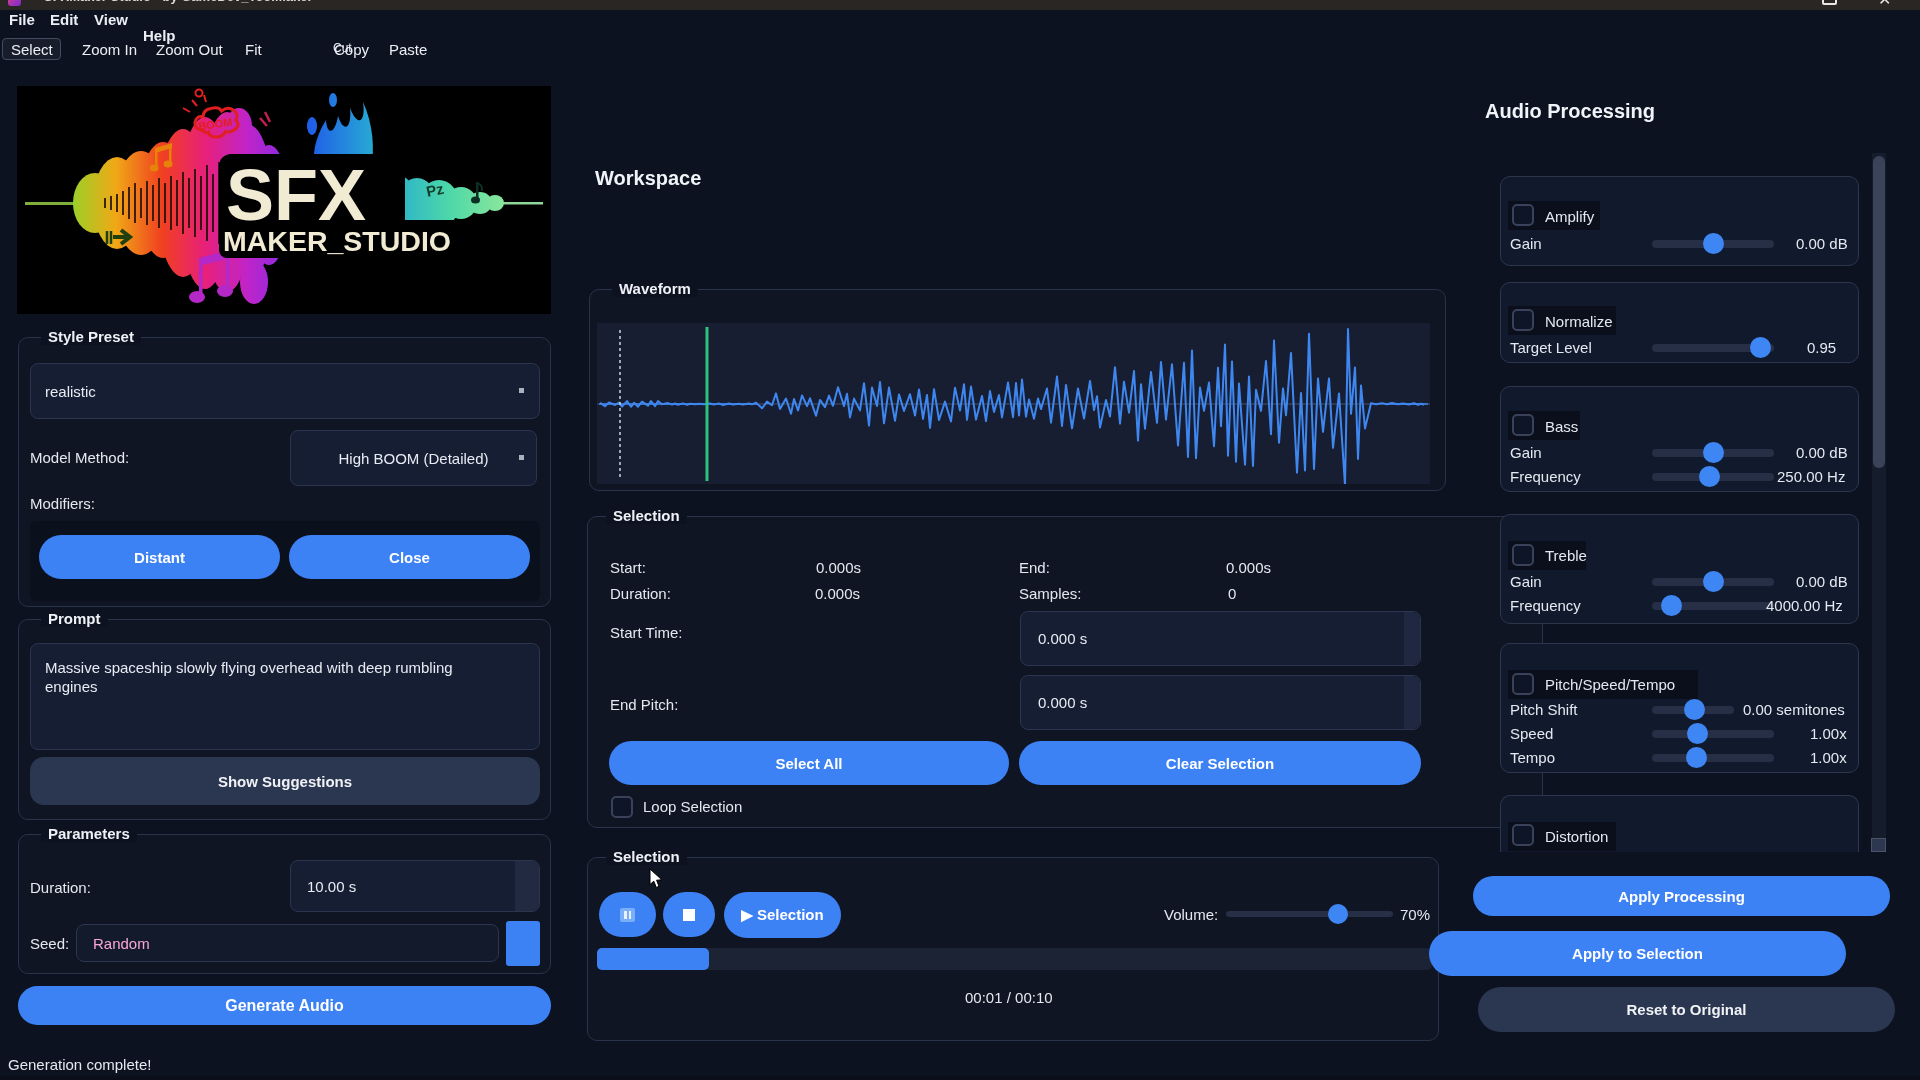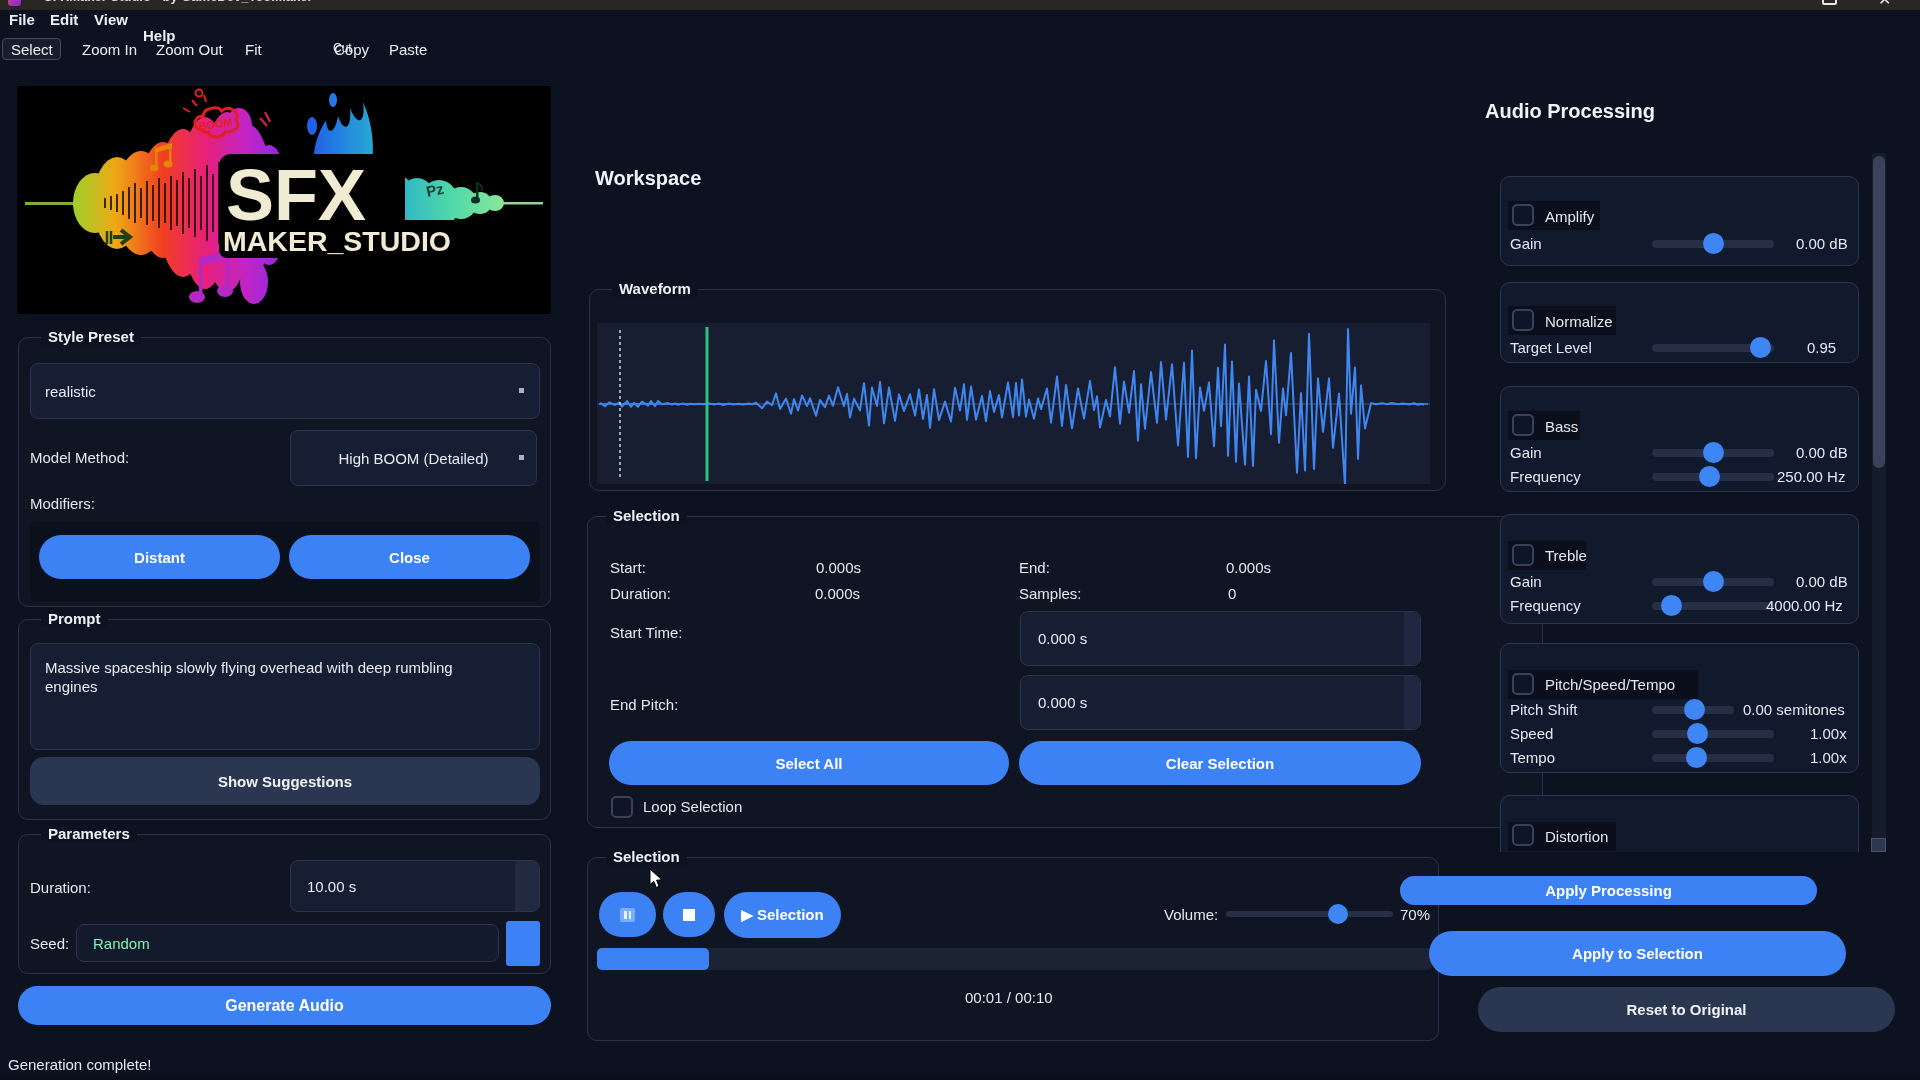--- a/index.html
+++ b/index.html
@@ -198,21 +198,21 @@
 <div class="mbtn" style="left:30px;top:757px;width:510px;height:48px;">Show Suggestions</div>
 
 <div class="grp" style="left:18px;top:834px;width:533px;height:140px;">
   <div class="grp-title">Parameters</div>
 </div>
 <div class="lbl" style="left:30px;top:879px;">Duration:</div>
 <div class="input" style="left:290px;top:860px;width:250px;height:52px;padding-left:16px;">10.00 s</div>
 <div class="abs" style="left:515px;top:861px;width:24px;height:50px;background:#212a40;border-radius:0 8px 8px 0;"></div>
 <div class="lbl" style="left:30px;top:935px;">Seed:</div>
 <div class="input" style="left:76px;top:924px;width:423px;height:38px;padding-left:16px;background:#131a2c;">
-    <span style="color:#86efac;">Random</span>
+    <span style="color:#f9a8d4;">Random</span>
   </div>
 <div class="abs" style="left:506px;top:921px;width:34px;height:45px;background:#3d82f5;border-radius:3px;"></div>
 <div class="btn" style="left:18px;top:986px;width:533px;height:39px;font-size:16px;">Generate Audio</div>
 
 <div class="abs" style="left:8px;top:1056px;font-size:15px;color:#e4e8f0;">Generation complete!</div>
 
 <div class="abs" style="left:595px;top:167px;font-size:20px;font-weight:bold;color:#f0f3f8;">Workspace</div>
 
 <div class="grp" style="left:589px;top:289px;width:857px;height:202px;">
   <div class="grp-title">Waveform</div>
@@ -340,17 +340,17 @@
 <div class="lbl" style="left:1510px;top:749px;">Tempo</div>
 <div class="track" style="left:1652px;top:754px;width:122px;"></div>
 <div class="thumb" style="left:1686px;top:747px;"></div>
 <div class="lbl" style="left:1810px;top:749px;">1.00x</div>
 
 <div class="card" style="top:795px;height:57px;border-bottom:none;border-radius:10px 10px 0 0;"></div>
 <div class="chkchip" style="left:1508px;top:822px;width:108px;height:29px;"></div>
 <div class="chk" style="left:1512px;top:824px;"></div>
 <div class="lbl" style="left:1545px;top:828px;">Distortion</div>
 
-<div class="btn" style="left:1400px;top:876px;width:417px;height:29px;">Apply Processing</div>
+<div class="btn" style="left:1473px;top:876px;width:417px;height:40px;">Apply Processing</div>
 <div class="btn" style="left:1429px;top:931px;width:417px;height:45px;">Apply to Selection</div>
 <div class="mbtn" style="left:1478px;top:987px;width:417px;height:45px;border-radius:23px;">Reset to Original</div>
 
 <div class="abs" style="left:0;top:1076px;width:1920px;height:4px;background:#0a0e18;"></div>
 
 </body></html>

